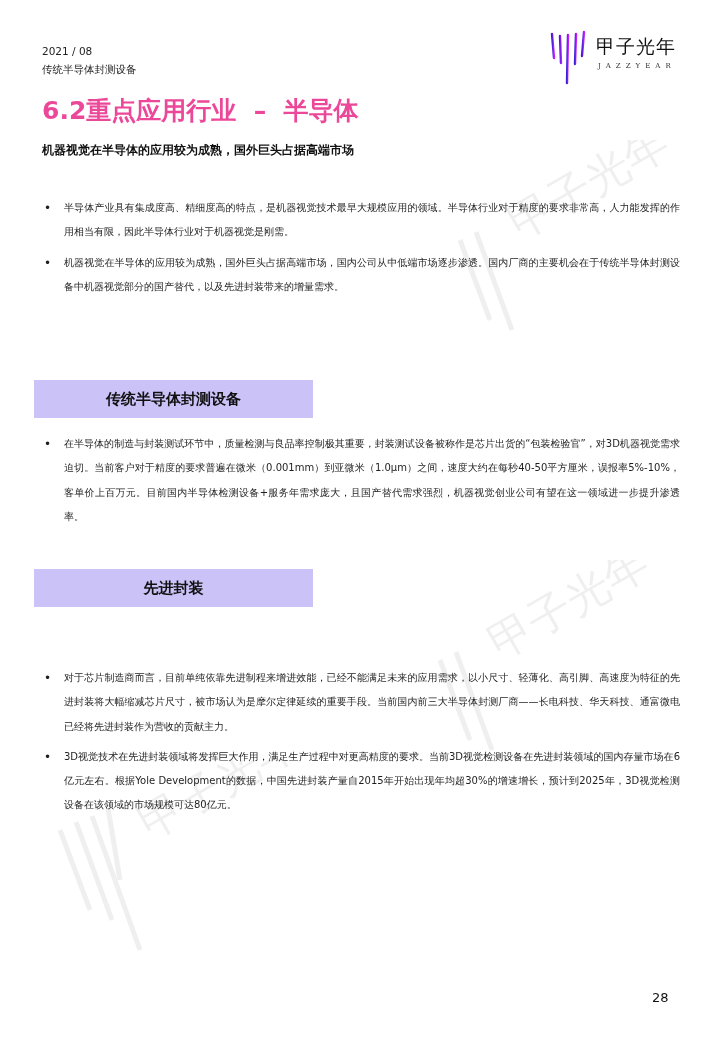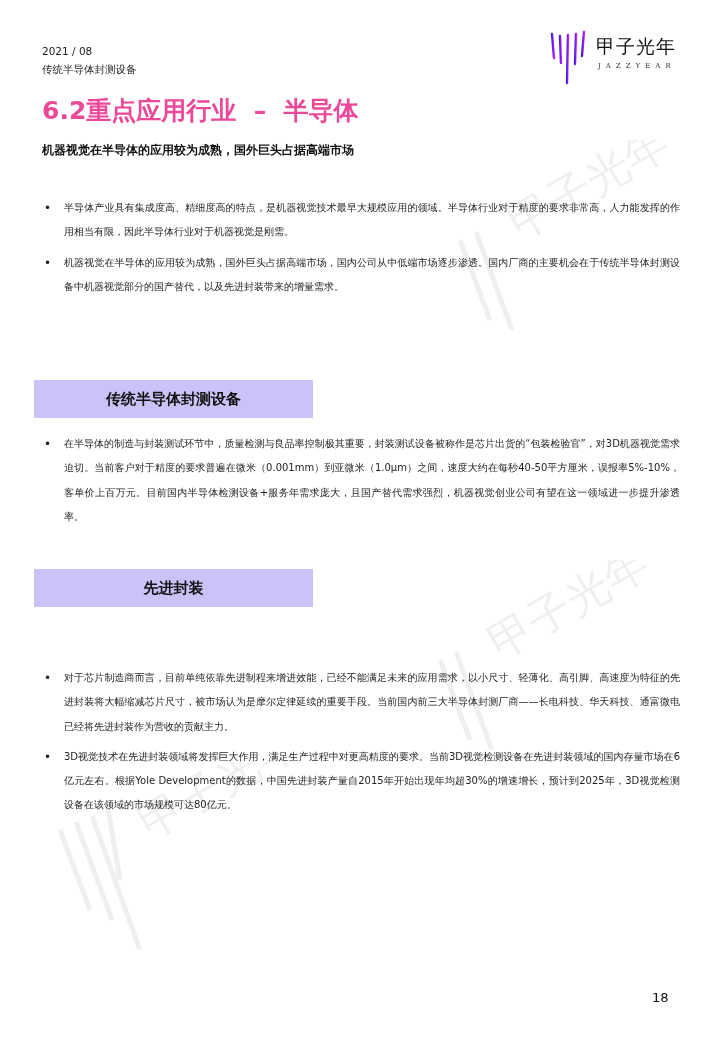--- a/index.html
+++ b/index.html
@@ -86,13 +86,13 @@
 <ul class="bullets" style="top:432px;">
   <li>在半导体的制造与封装测试环节中，质量检测与良品率控制极其重要，封装测试设备被称作是芯片出货的“包装检验官”，对3D机器视觉需求迫切。当前客户对于精度的要求普遍在微米（0.001mm）到亚微米（1.0μm）之间，速度大约在每秒40-50平方厘米，误报率5%-10%，客单价上百万元。目前国内半导体检测设备+服务年需求庞大，且国产替代需求强烈，机器视觉创业公司有望在这一领域进一步提升渗透率。</li>
 </ul>
 
 <div class="section-box" style="top:569px;">先进封装</div>
 <ul class="bullets" style="top:622px;margin-top:44px;">
   <li>对于芯片制造商而言，目前单纯依靠先进制程来增进效能，已经不能满足未来的应用需求，以小尺寸、轻薄化、高引脚、高速度为特征的先进封装将大幅缩减芯片尺寸，被市场认为是摩尔定律延续的重要手段。当前国内前三大半导体封测厂商——长电科技、华天科技、通富微电已经将先进封装作为营收的贡献主力。</li>
   <li>3D视觉技术在先进封装领域将发挥巨大作用，满足生产过程中对更高精度的要求。当前3D视觉检测设备在先进封装领域的国内存量市场在6亿元左右。根据Yole Development的数据，中国先进封装产量自2015年开始出现年均超30%的增速增长，预计到2025年，3D视觉检测设备在该领域的市场规模可达80亿元。</li>
 </ul>
 
-<div class="page-number">18</div>
+<div class="page-number">28</div>
 
 </body></html>

